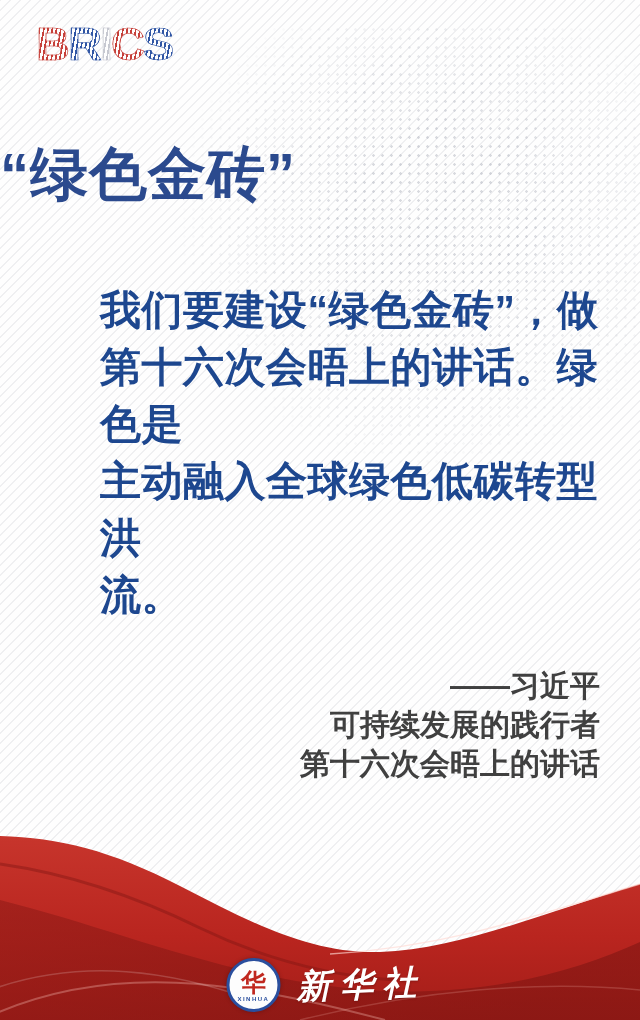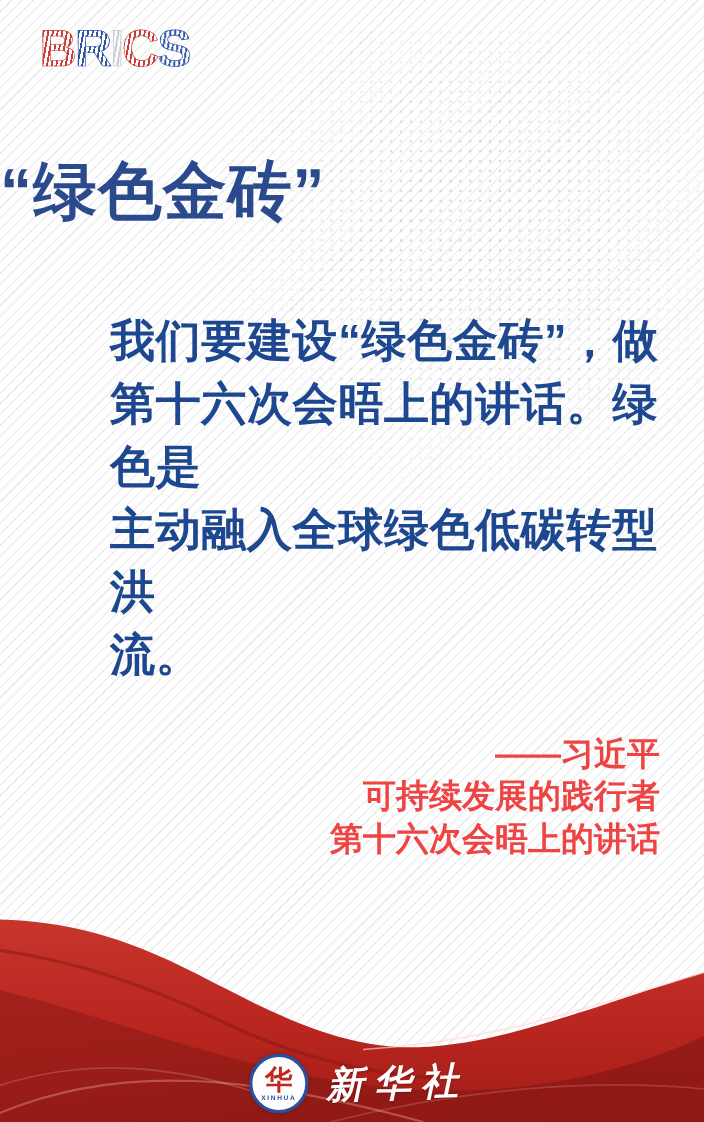--- a/index.html
+++ b/index.html
@@ -46,21 +46,21 @@
     font-size:58px;font-weight:900;letter-spacing:1px;
     color:#2b4a8e;
   }
   .quote{
     position:absolute;top:282px;left:57px;right:38px;
     color:#1d478f;font-weight:800;
     font-size:41px;line-height:57px;letter-spacing:0.5px;margin-left:43px;
   }
   .attribution{
     position:absolute;top:666px;right:40px;left:40px;
-    text-align:right;color:#ef4444;font-weight:700;
+    text-align:right;color:#404040;font-weight:700;
     font-size:30px;line-height:39px;
   }
   .wave{position:absolute;left:0;bottom:0;width:640px;height:190px;display:block;}
   .footer-brand{
     position:absolute;bottom:8px;left:50%;
     transform:translateX(-47%);
     display:flex;align-items:center;gap:16px;
   }
   .emblem{
     width:48px;height:48px;border-radius:50%;

